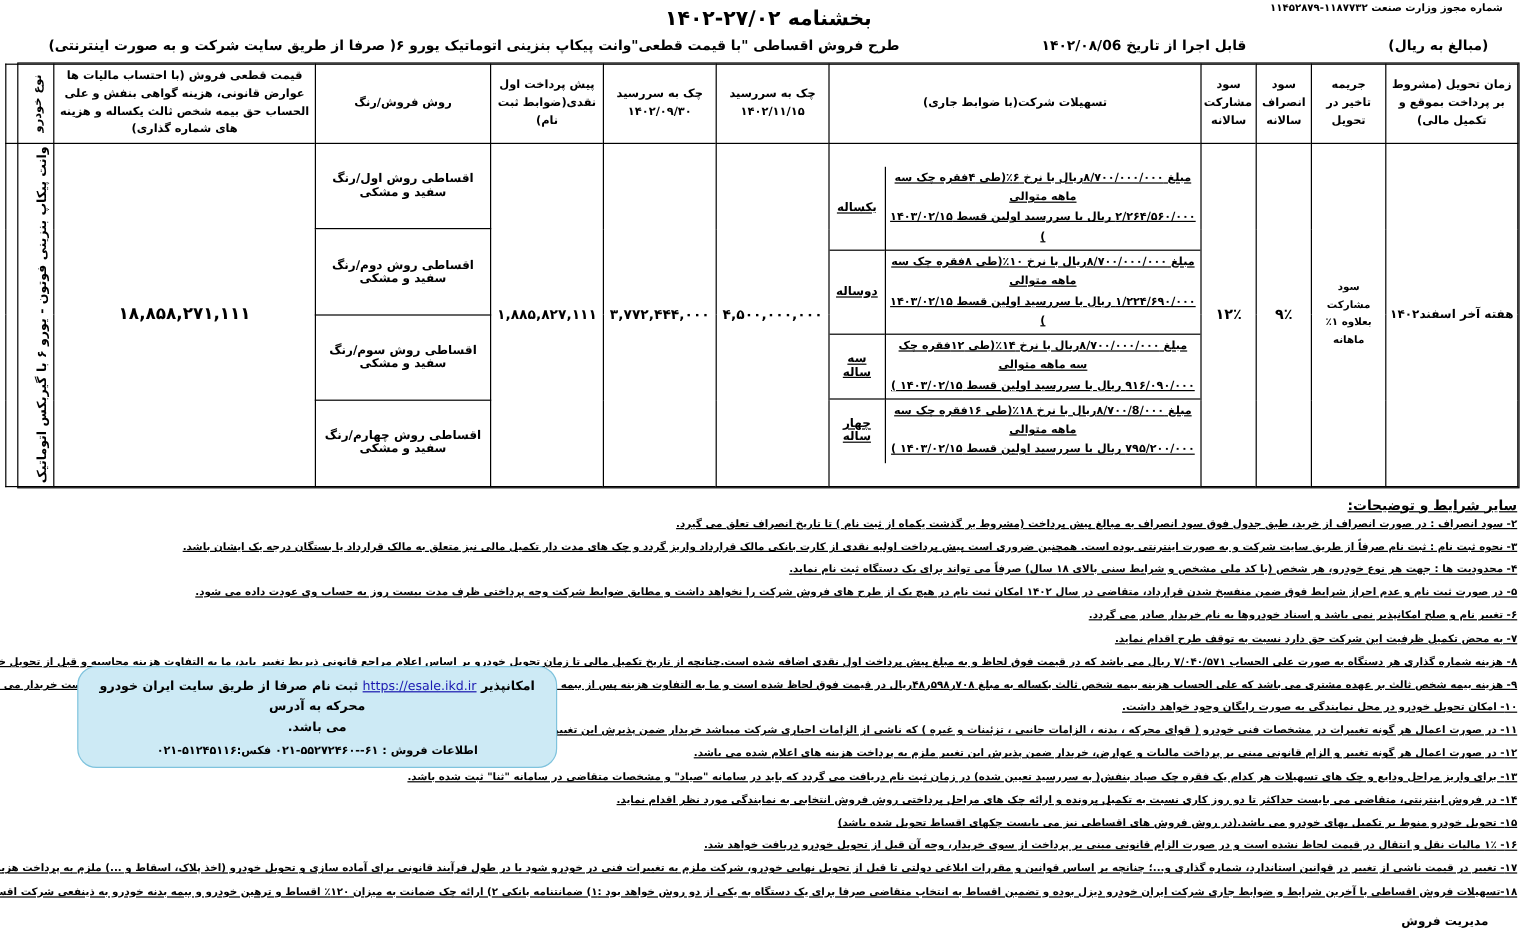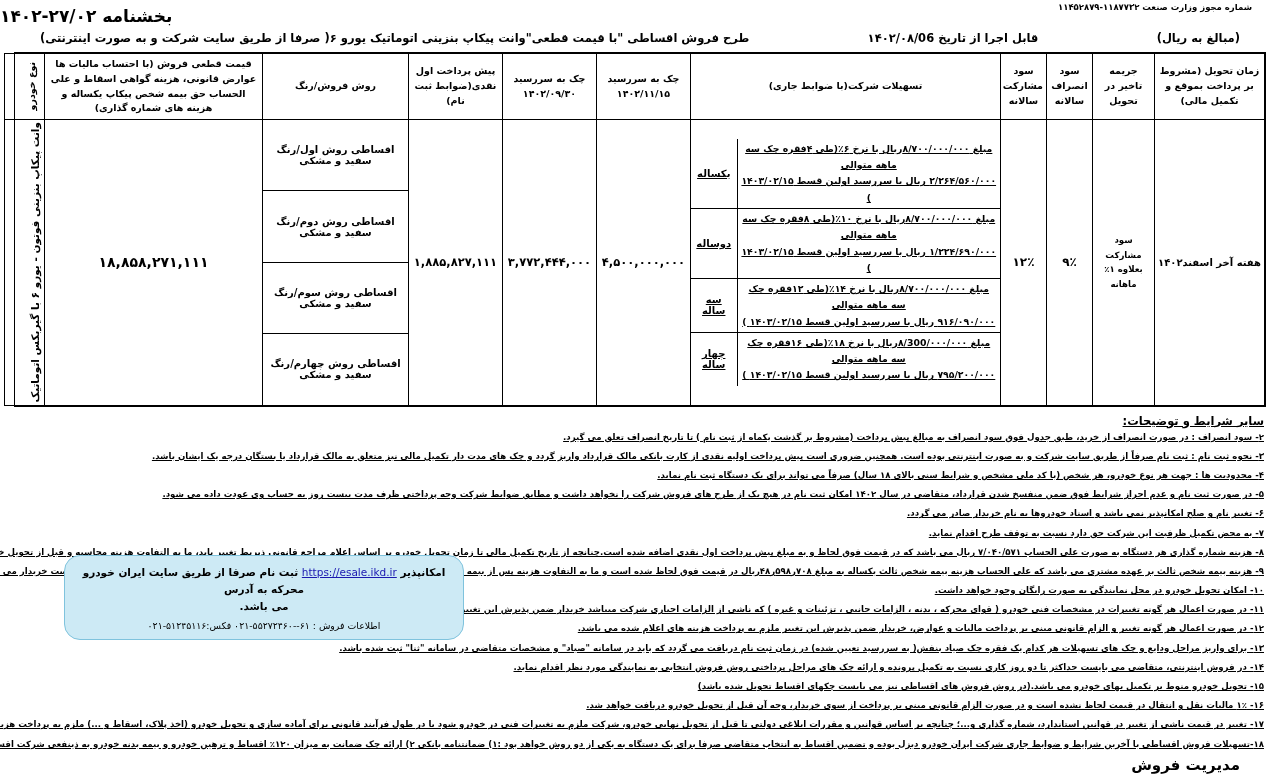--- a/index.html
+++ b/index.html
@@ -37,21 +37,21 @@
     font-size: 8.5px;
     font-weight: bold;
     letter-spacing: -0.2px;
     white-space: nowrap;
   }
   .doc-title {
     position: absolute;
     top: 6px;
     left: 0;
     right: 0;
-    text-align: left;
+    text-align: center;
     font-size: 17px;
     font-weight: bold;
     letter-spacing: 0px;
   }
   .subtitle-row {
     position: absolute;
     top: 31px;
     right: 40px;
     left: 40px;
     display: flex;
@@ -219,32 +219,32 @@
   }
   .blue-link {
     color: #1a18b0;
     text-decoration: underline;
     font-weight: normal;
     direction: ltr;
     display: inline-block;
   }
   .blue-line2 {
     font-size: 9.4px;
-    font-weight: normal;
+    font-weight: bold;
     text-align: center;
     margin-top: 5px;
     direction: rtl;
   }
 
   
   .sign {
     position: absolute;
     right: 40px;
     bottom: 8px;
-    font-size: 15px;
+    font-size: 10px;
     font-weight: bold;
   }
 </style>
 </head>
 <body>
 
 <div class="page">
 
   <div class="header-zone">
     <div class="doc-permit">شماره مجوز وزارت صنعت ۱۱۸۷۷۳۲-۱۱۴۵۲۸۷۹</div>
@@ -275,21 +275,21 @@
         <tr>
           <th>زمان تحویل (مشروط بر پرداخت بموقع و تکمیل مالی)</th>
           <th>جریمه تاخیر در تحویل</th>
           <th>سود انصراف سالانه</th>
           <th>سود مشارکت سالانه</th>
           <th>تسهیلات شرکت(با ضوابط جاری)</th>
           <th>چک به سررسید ۱۴۰۲/۱۱/۱۵</th>
           <th>چک به سررسید ۱۴۰۲/۰۹/۳۰</th>
           <th>پیش پرداخت اول نقدی(ضوابط ثبت نام)</th>
           <th>روش فروش/رنگ</th>
-          <th>قیمت قطعی فروش (با احتساب مالیات ها عوارض قانونی، هزینه گواهی اسقاط و  علی الحساب حق بیمه شخص پیکاپ یکساله و هزینه های شماره گذاری)</th>
+          <th>قیمت قطعی فروش (با احتساب مالیات ها عوارض قانونی، هزینه گواهی بنفش و  علی الحساب حق بیمه شخص ثالث یکساله و هزینه های شماره گذاری)</th>
           <th>
             <div class="vert-cell">نوع خودرو</div>
           </th>
         </tr>
       </thead>
       <tbody>
         <tr>
           <td rowspan="4" class="deliv-txt">هفته آخر اسفند۱۴۰۲</td>
           <td rowspan="4" class="share-stack">سود مشارکت بعلاوه ۱٪ ماهانه</td>
           <td rowspan="4" class="pct">۹٪</td>
@@ -313,21 +313,21 @@
               </tr>
               <tr>
                 <td class="fac-text">
                   <div>مبلغ  ۸/۷۰۰/۰۰۰/۰۰۰ریال با نرخ ۱۴٪(طی ۱۲فقره چک سه ماهه متوالی</div>
                   <div>۹۱۶/۰۹۰/۰۰۰ ریال با سررسید اولین قسط ۱۴۰۳/۰۲/۱۵ )</div>
                 </td>
                 <td class="fac-term">سه ساله</td>
               </tr>
               <tr>
                 <td class="fac-text">
-                  <div>مبلغ  ۸/300/۰۰۰/۰۰۰ریال با نرخ ۱۸٪(طی ۱۶فقره چک سه ماهه متوالی</div>
+                  <div>مبلغ  ۸/۷۰۰/8/۰۰۰ریال با نرخ ۱۸٪(طی ۱۶فقره چک سه ماهه متوالی</div>
                   <div>۷۹۵/۲۰۰/۰۰۰ ریال با سررسید اولین قسط ۱۴۰۳/۰۲/۱۵ )</div>
                 </td>
                 <td class="fac-term">چهار ساله</td>
               </tr>
             </tbody>
               </table>
           </td>
           <td rowspan="4" class="mid-num">۴,۵۰۰,۰۰۰,۰۰۰</td>
           <td rowspan="4" class="mid-num">۳,۷۷۲,۴۴۴,۰۰۰</td>
           <td rowspan="4" class="mid-num">۱,۸۸۵,۸۲۷,۱۱۱</td>

